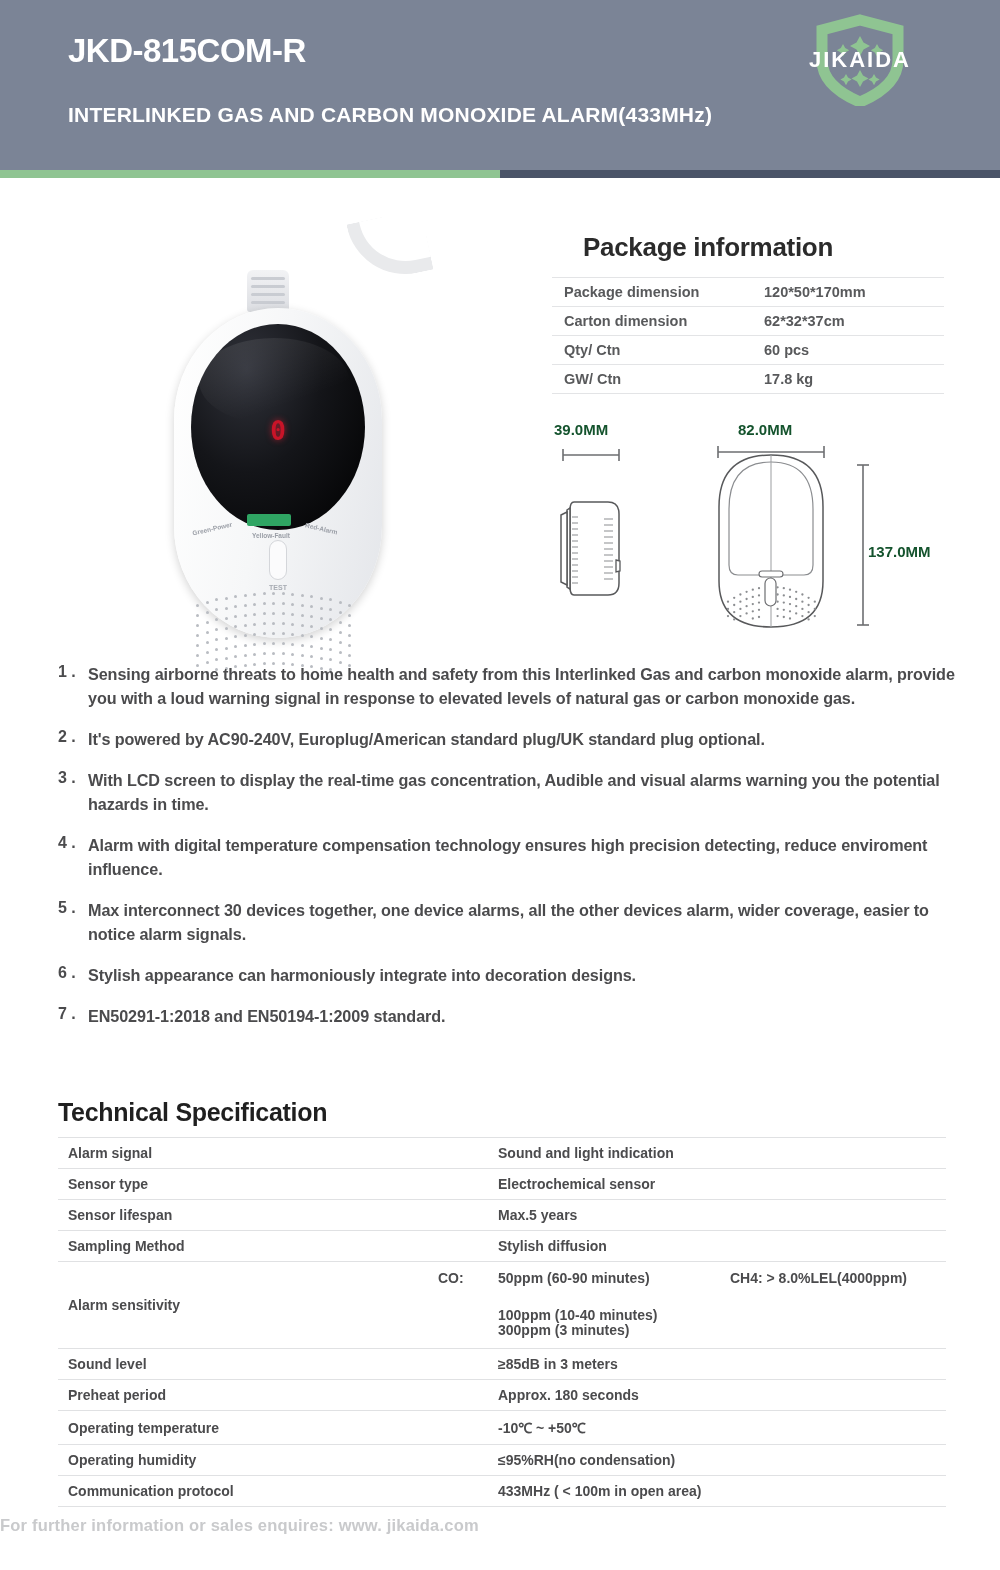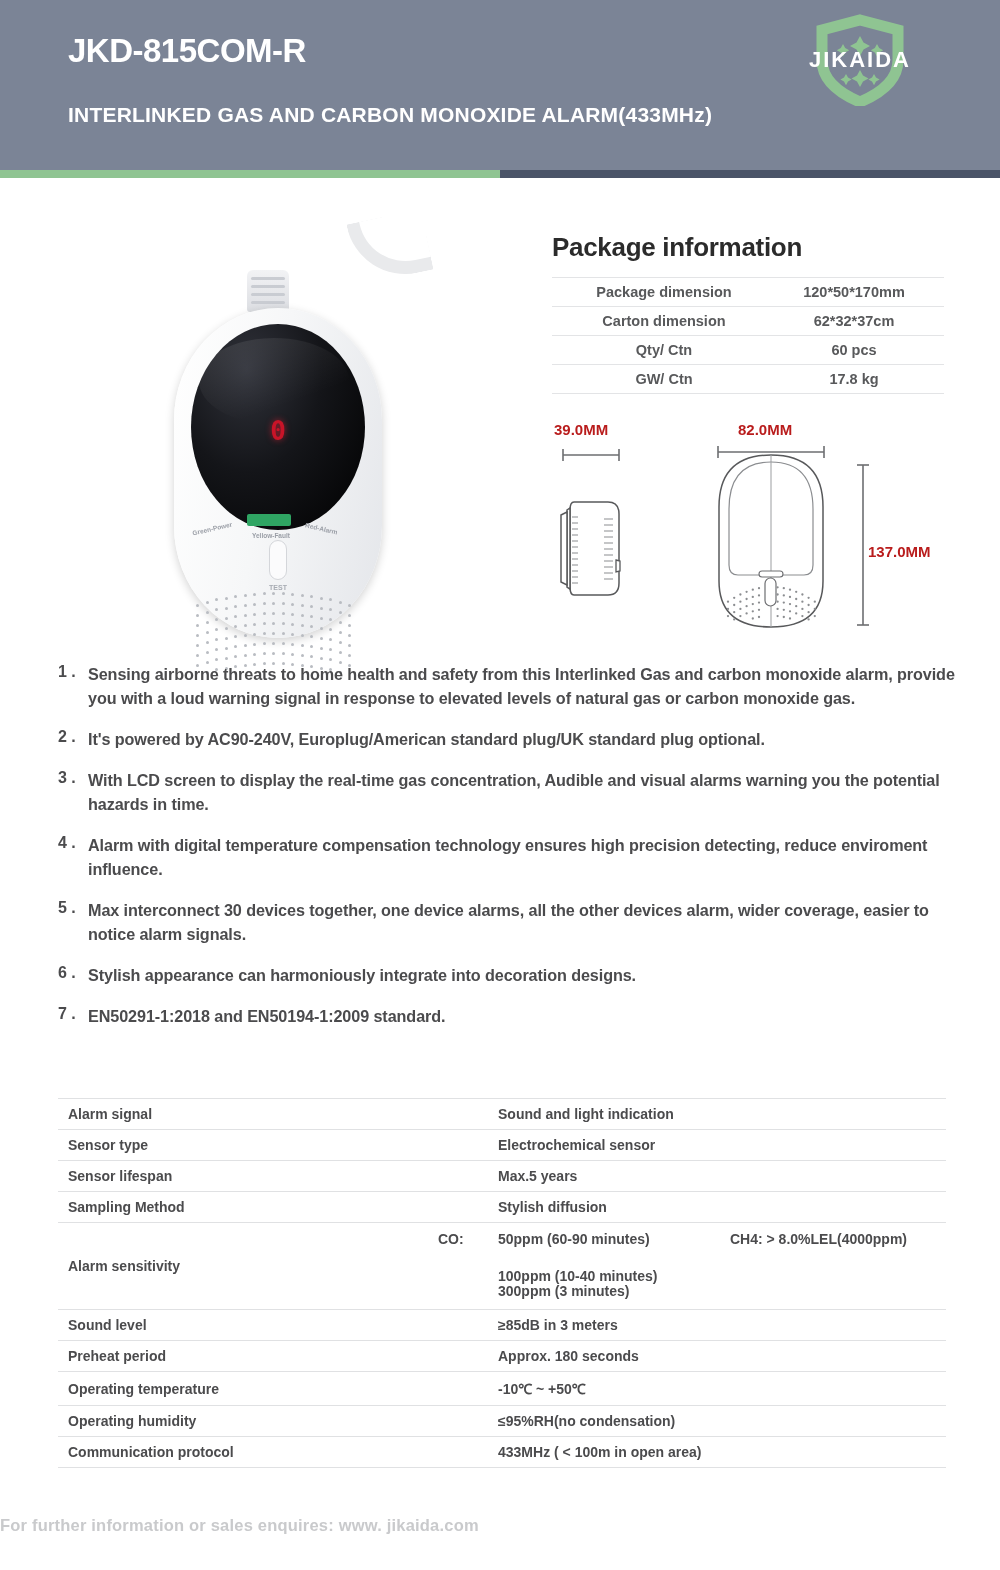--- a/index.html
+++ b/index.html
@@ -130,37 +130,36 @@
   .grill { position:absolute; left:22px; top:284px; width:164px; height:84px; }
   .grill i {
     position:absolute; width:3px; height:3px; border-radius:50%;
     background:#b9bcc2;
   }
 
   
   .pkg { position:absolute; left:552px; top:232px; width:392px; }
   .pkg h2 {
     font-size:26px; font-weight:bold; color:#2b2b2b;
-    margin-bottom:14px; letter-spacing:-0.3px;
+    margin-bottom:14px; letter-spacing:-0.3px;margin-left:31px;
   }
   table.simple { width:100%; border-collapse:collapse; }
   table.simple td {
     padding:6px 0 6px 12px;
     font-size:14.5px; font-weight:bold; color:#58595b;
     border-bottom:1.5px solid #e3e4e6;
-    text-align:center;
   }
   table.simple tr:first-child td { border-top:1.5px solid #e3e4e6; }
   table.simple td.val { padding-left:0;margin-left:45px; }
   .pkg table.simple td:first-child { width:212px; }
 
   
   .dims { position:absolute; left:520px; top:415px; width:470px; height:235px; }
   .dimtxt {
-    position:absolute; font-size:15px; font-weight:bold; color:#b91c1c;
+    position:absolute; font-size:15px; font-weight:bold; color:#14532d;
   }
 
   
   .features { position:absolute; left:58px; top:662px; width:900px; }
   .feat { display:flex; margin-bottom:17px; }
   .feat-num {
     flex:0 0 30px; font-size:16px; font-weight:bold; color:#4b4b4d;
     padding-top:1px;
   }
   .feat-txt {
@@ -565,20 +564,21 @@
       <div class="feat-num">6 .</div>
       <div class="feat-txt">Stylish appearance can harmoniously integrate into decoration designs.</div>
     </div>
     <div class="feat">
       <div class="feat-num">7 .</div>
       <div class="feat-txt">EN50291-1:2018 and EN50194-1:2009 standard.</div>
     </div>
   </div>
 
   <div class="spec">
+    <h2>Technical Specification</h2>
     <table class="spect">
       <tbody>
         <tr>
           <td class="k">Alarm signal</td>
           <td class="v">Sound and light indication</td>
         </tr>
         <tr>
           <td class="k">Sensor type</td>
           <td class="v">Electrochemical sensor</td>
         </tr>

